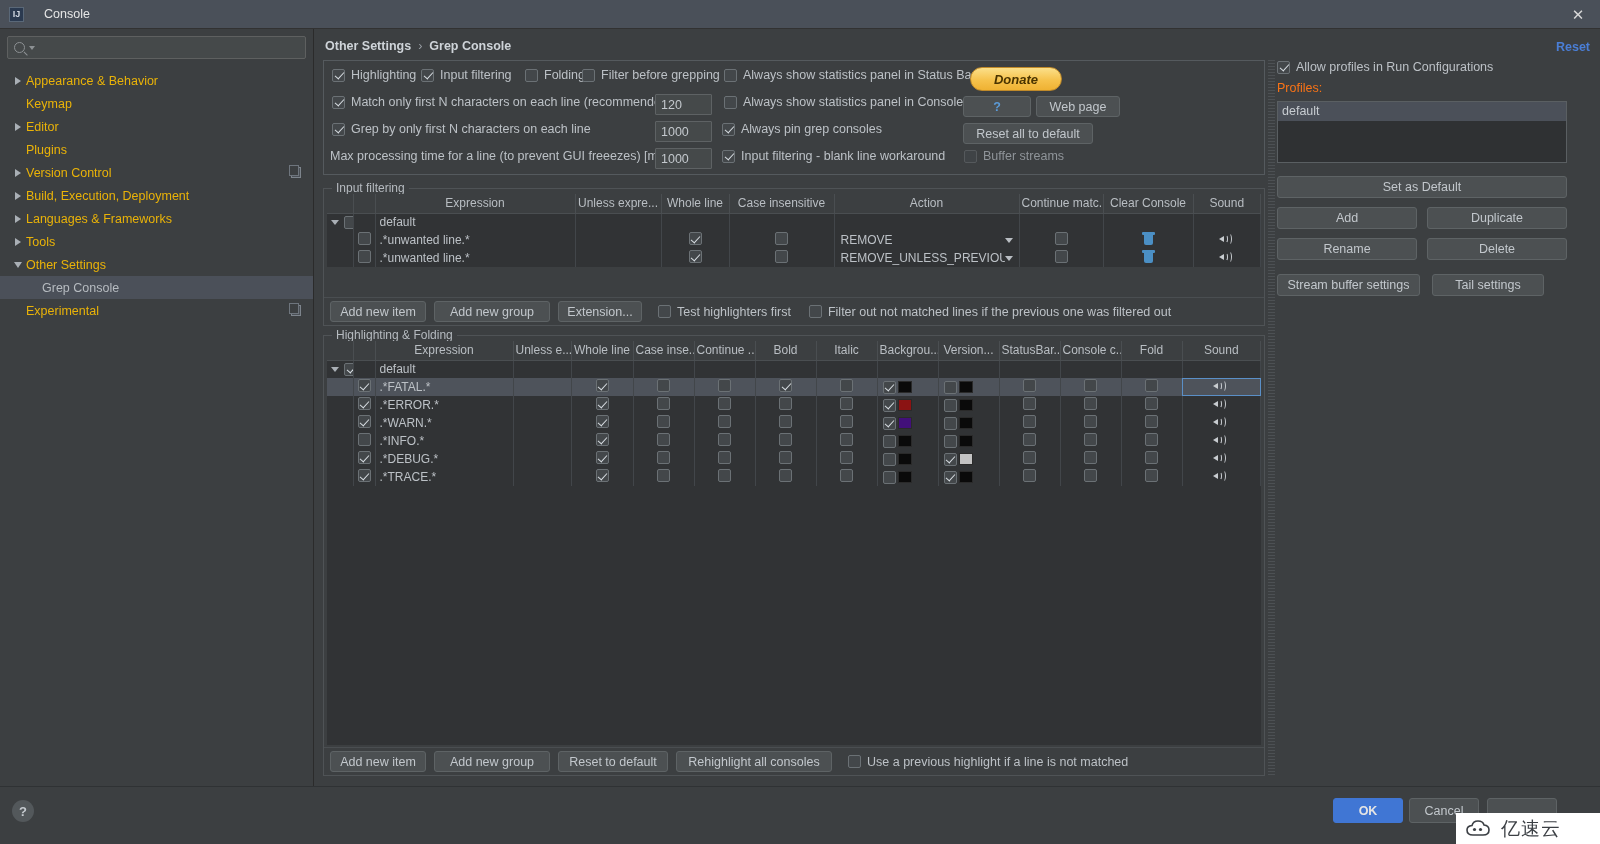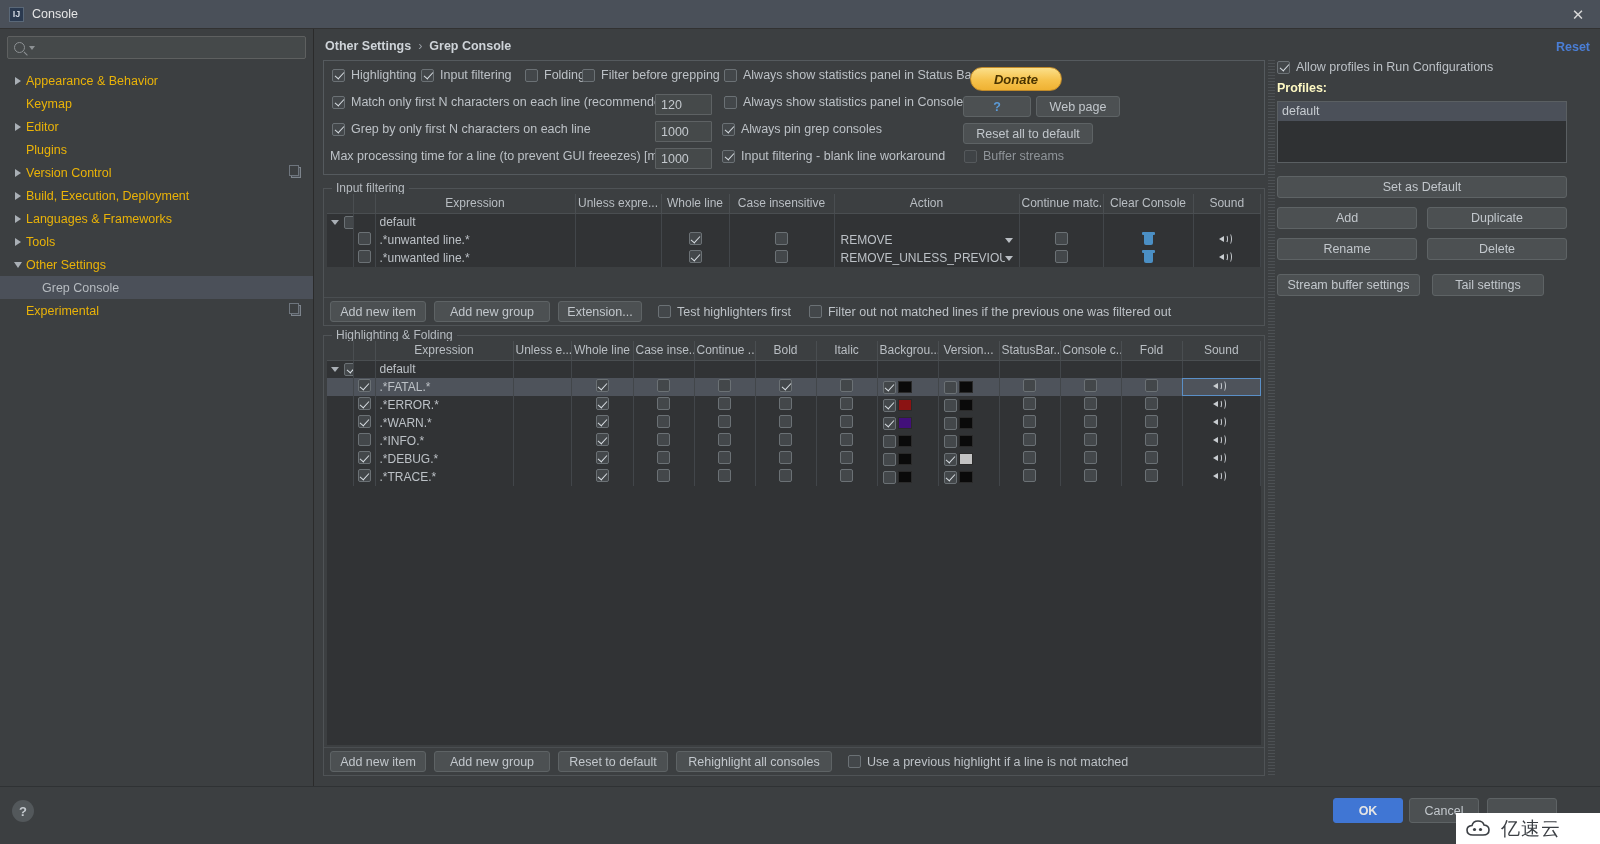--- a/index.html
+++ b/index.html
@@ -13,20 +13,21 @@
     color: #bbbbbb;
     -webkit-font-smoothing: antialiased;
   }
 
   
   .titlebar {
     position: absolute; left: 0; top: 0; width: 1600px; height: 29px;
     background: #4a5059;
     display: flex; align-items: center;
     border-bottom: 1px solid #323232;
+    gap: 12px;
   }
   .title-icon {
     width: 15px; height: 15px; margin-left: 9px; margin-right: 8px;
     background: #2b3a50; border: 1px solid #5a6878;
     display: flex; align-items: center; justify-content: center;
     font-size: 9px; color: #cfd6e0; font-weight: bold; line-height: 1;
   }
   .title-text { font-size: 12.5px; color: #e6e6e6; }
   .title-close {
     position: absolute; right: 0; top: 0; width: 44px; height: 29px;
@@ -795,21 +796,21 @@
       </div>
     </div>
 
     <div class="vsplit"></div>
 
     <div class="profiles-col">
       <div style="display:flex; align-items:center;">
         <span class="cb on"></span>
         <span class="cb-label">Allow profiles in Run Configurations</span>
       </div>
-      <div style="margin-top:7px; font-size:12.5px; color:#fef9c3;font-weight:bold;">Profiles:</div>
+      <div style="margin-top:7px; font-size:12.5px; color:#f97316;">Profiles:</div>
       <div class="prof-list">
         <div class="prof-item sel">default</div>
       </div>
       <div class="btn prof-btn" style="margin-top:13px; width:100%;">Set as Default</div>
       <div style="display:flex; gap:10px; margin-top:9px;">
         <div class="btn prof-btn" style="flex:1;">Add</div>
         <div class="btn prof-btn" style="flex:1;">Duplicate</div>
       </div>
       <div style="display:flex; gap:10px; margin-top:9px;">
         <div class="btn prof-btn" style="flex:1;">Rename</div>

